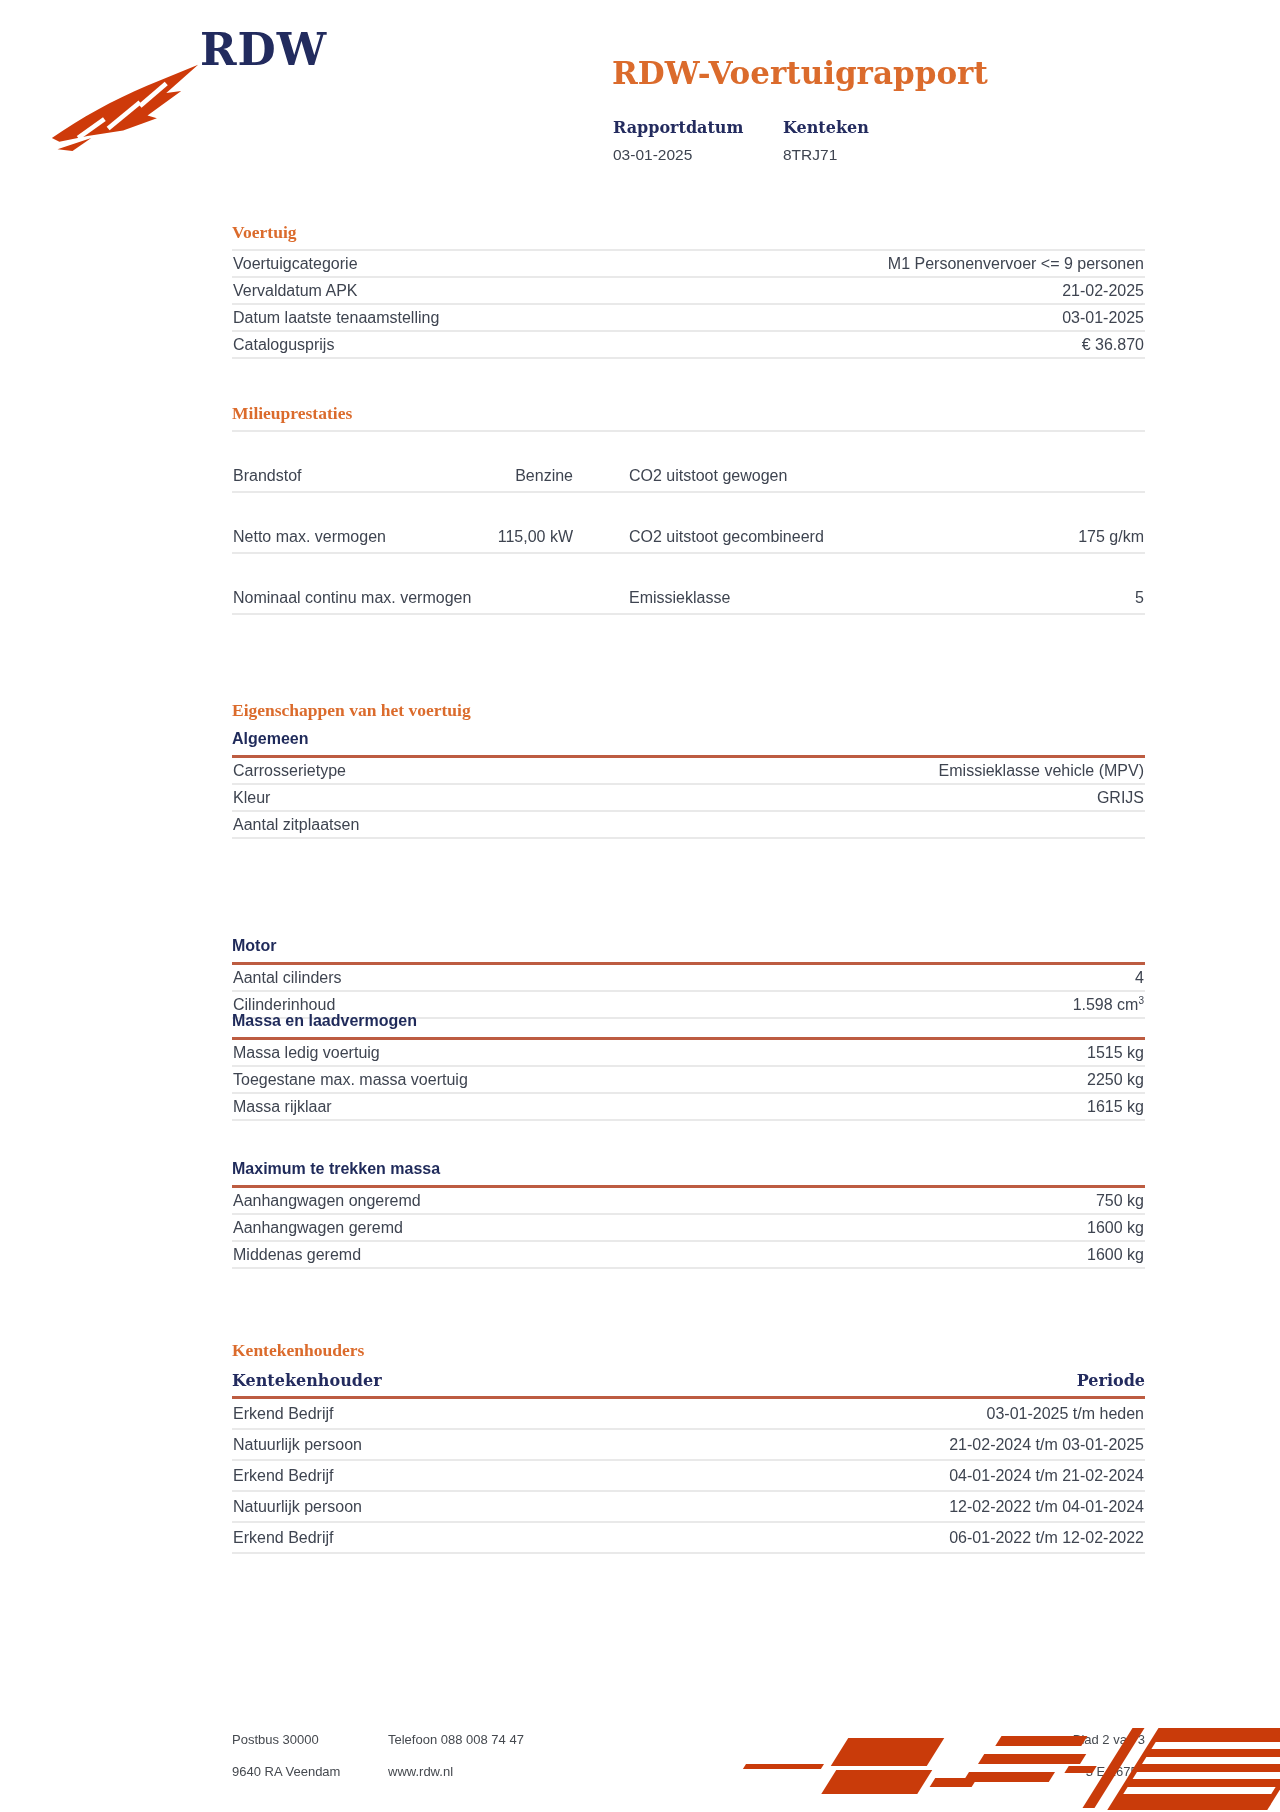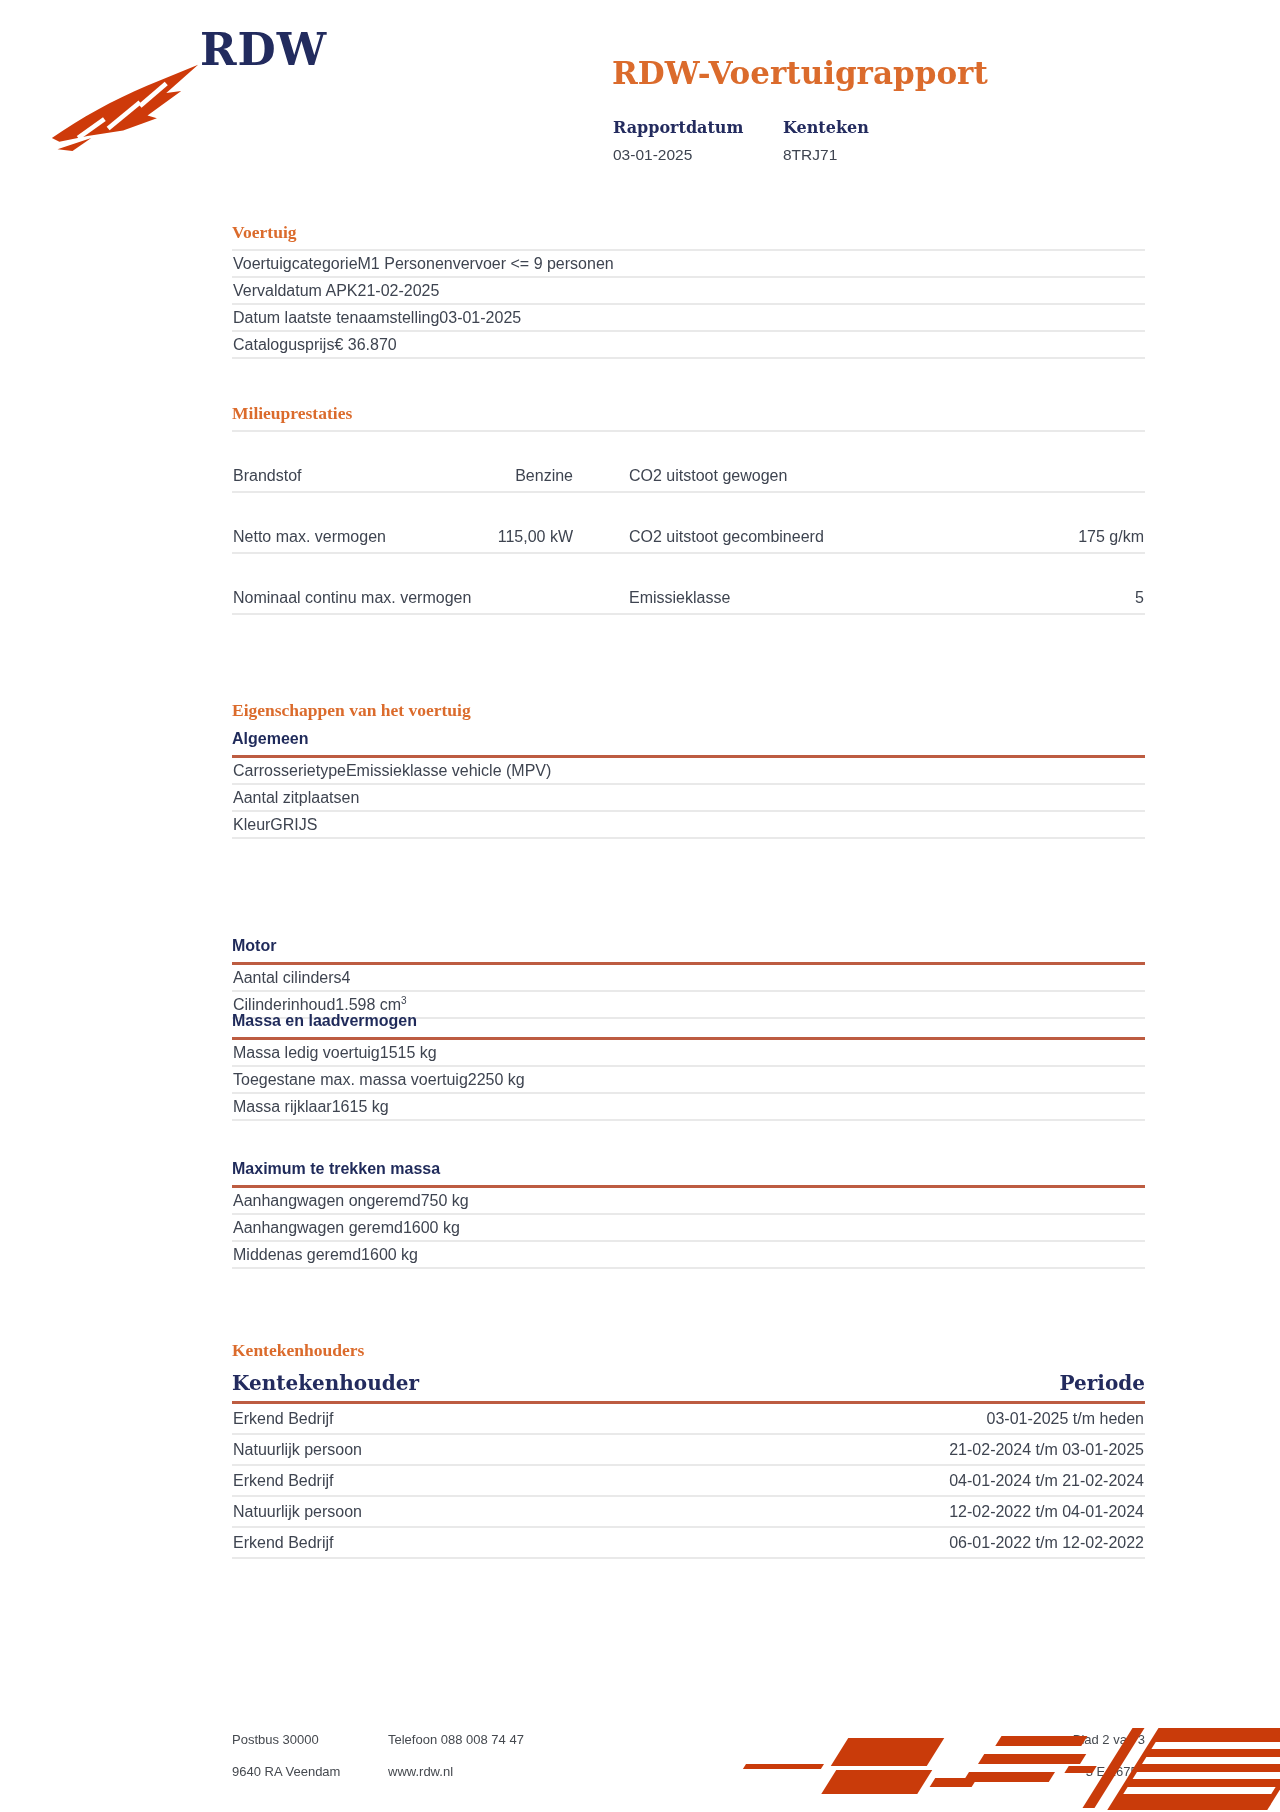--- a/index.html
+++ b/index.html
@@ -34,40 +34,40 @@
     font-family:Liberation Serif, serif; font-weight:bold;
     font-size:17.5px; color:#db6b2c; margin-bottom:6px;
   }
   .sub-title {
     font-weight:bold; font-size:16px; color:#1f2a5a; margin-bottom:7px;
   }
   .orange-rule { height:3px; background:#bd5c41; }
 
   .kv-table { border-top:2px solid #e9e9e9; }
   .kv-row {
-    display:flex; justify-content:flex-start; align-items:baseline;
+    display:flex; justify-content:space-between; align-items:baseline;
     border-bottom:2px solid #e9e9e9; padding:4px 1px 3px; font-size:16px;
   }
   .kv-row .lbl { color:#3e4450; }
   .kv-row .val { color:#3e4450; text-align:right; white-space:nowrap; }
   sup { font-size:10px; line-height:0; }
 
   
   .mil-row {
     display:grid; grid-template-columns:340px 1fr;
     border-bottom:2px solid #e9e9e9; padding:7px 1px 6px; font-size:16px;margin-top:28px;
   }
   .mil-half { display:flex; justify-content:space-between; }
   .mil-half.right { padding-left:56px; }
 
   
   .kh-head {
     display:flex; justify-content:space-between; align-items:baseline;
     font-family:"DejaVu Serif","Liberation Serif",serif; font-weight:bold;
-    font-size:20px; color:#232b5e; padding-bottom:6px;
+    font-size:16px; color:#232b5e; padding-bottom:6px;
   }
   .kh-row {
     display:flex; justify-content:space-between;
     border-bottom:2px solid #e9e9e9; padding:6px 1px 5px; font-size:16px;
   }
 
   
   .footer { left:232px; top:1732px; width:913px; font-size:13px; color:#45494f; }
   .frow { display:flex; margin-bottom:17px; }
   .fc1 { width:156px; }
@@ -174,27 +174,27 @@
     <div class="sec-title" style="margin-bottom:9px;">Eigenschappen van het voertuig</div>
     <div class="sub-title">Algemeen</div>
     <div class="orange-rule"></div>
     <div>
   <div class="kv-row">
     <span class="lbl">Carrosserietype</span>
     <span class="val"><span>Emissieklasse vehicle (MPV)</span><sup></sup></span>
   </div>
 
   <div class="kv-row">
+    <span class="lbl">Kleur</span>
+    <span class="val"><span>GRIJS</span><sup></sup></span>
+  </div>
+
+  <div class="kv-row">
     <span class="lbl">Aantal zitplaatsen</span>
     <span class="val"><span></span><sup></sup></span>
-  </div>
-
-  <div class="kv-row">
-    <span class="lbl">Kleur</span>
-    <span class="val"><span>GRIJS</span><sup></sup></span>
   </div>
 </div>
   </section>
 
   <section class="abs content" style="top:893px;margin-top:44px;">
     <div class="sub-title">Motor</div>
     <div class="orange-rule"></div>
     <div>
   <div class="kv-row">
     <span class="lbl">Aantal cilinders</span>

